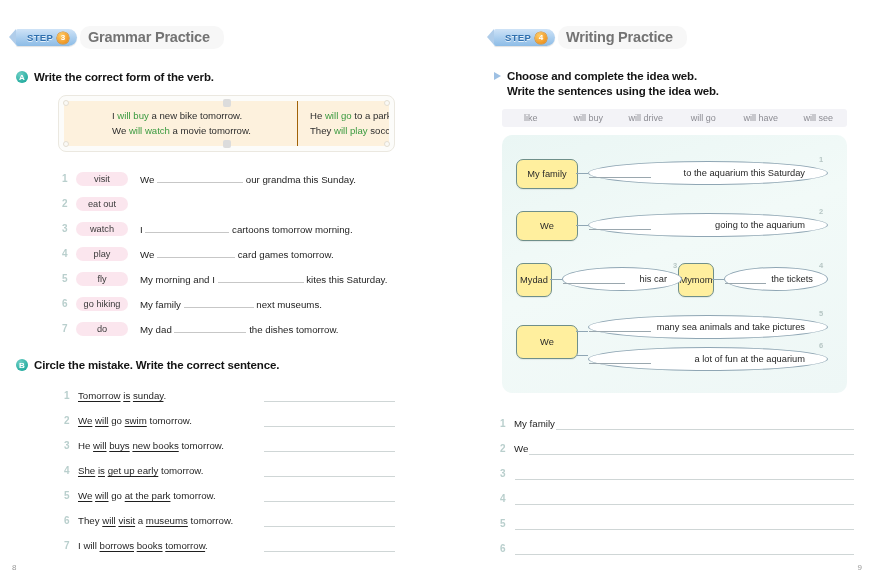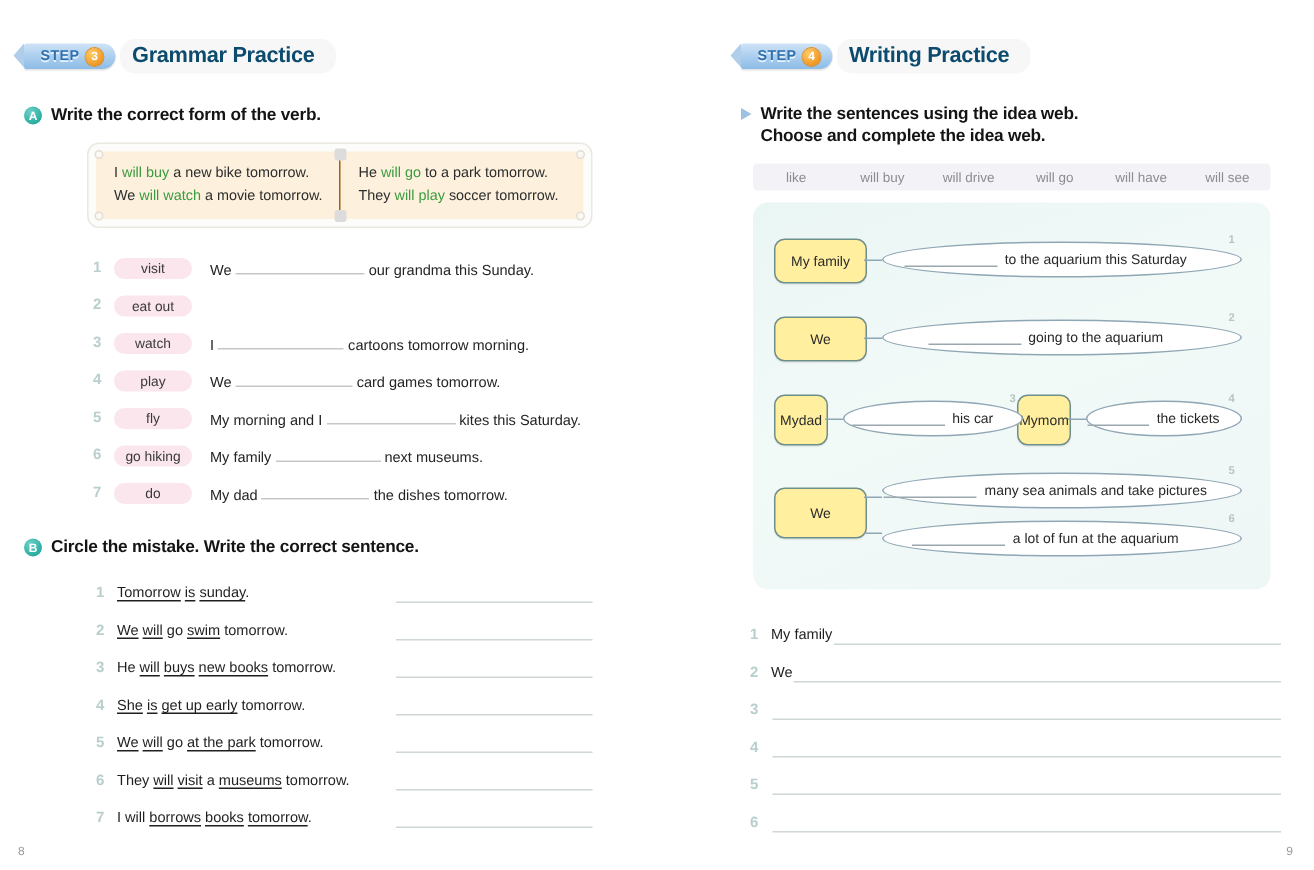--- a/index.html
+++ b/index.html
@@ -38,21 +38,21 @@
     width:12px;height:12px;border-radius:50%;
     background:radial-gradient(circle at 35% 30%,#ffcc66,#f0941f 75%);
     color:#fff;font-size:8px;font-weight:bold;
     display:flex;align-items:center;justify-content:center;
     box-shadow:0 0 0 .6px #e08a19;
   }
   .step-title-wrap{
     background:#f7f7f7;border-radius:10px;padding:2px 14px 3px 8px;
     margin-left:-4px;
   }
-  .step-title{font-size:14.5px;font-weight:bold;color:#0c4a6e;letter-spacing:-.2px;}
+  .step-title{font-size:14.5px;font-weight:bold;color:#737373;letter-spacing:-.2px;}
 
   
   .sec-head{display:flex;align-items:center;gap:6px;margin-top:22px;}
   .sec-letter{
     width:12px;height:12px;border-radius:50%;
     background:radial-gradient(circle at 35% 30%,#6fd0c6,#1fa99c 80%);
     color:#fff;font-size:8px;font-weight:bold;
     display:flex;align-items:center;justify-content:center;
   }
   .sec-text{font-size:11.5px;font-weight:bold;color:#141414;letter-spacing:-.15px;}
@@ -61,21 +61,21 @@
   .ex-outer{
     margin:12px 0 0 42px;width:337px;box-sizing:border-box;
     background:#fcfcfa;border:1px solid #ebe8e0;border-radius:8px;
     padding:5px;position:relative;
   }
   .ex-outer .screw{position:absolute;width:4px;height:4px;border-radius:50%;
     border:1px solid #e3ded2;background:#faf9f5;}
   .sc-tl{left:4px;top:4px;} .sc-tr{right:4px;top:4px;}
   .sc-bl{left:4px;bottom:4px;} .sc-br{right:4px;bottom:4px;}
   .ex-inner{display:flex;background:#fdf1dd;border-radius:5px;overflow:hidden;}
-  .ex-col{flex:1;padding:7px 10px 8px 12px;}
+  .ex-col{flex:1;padding:7px 10px 8px 12px;margin-left:36px;}
   .ex-col.right{border-left:1px solid #a16207;}
   .ex-line{font-size:9.6px;line-height:15px;color:#2d2d2d;white-space:nowrap;}
   .vb{color:#3a9a3f;font-weight:normal;}
   .clamp{position:absolute;left:50%;transform:translateX(-50%);
     width:8px;height:8px;background:#dcdcdc;border-radius:2px;}
   .clamp.top{top:3px;} .clamp.bot{bottom:3px;}
 
   
   .a-list{margin:14px 0 0 46px;}
   .a-row{display:flex;align-items:center;height:25px;font-size:9.7px;}
@@ -117,21 +117,21 @@
   }
   .ybox{
     position:absolute;background:#ffef9e;border:1.2px solid #6f8f8a;
     border-radius:7px;color:#2a2a2a;font-size:9.3px;
     display:flex;align-items:center;justify-content:center;
     text-align:center;line-height:11px;box-shadow:0 1px 1px rgba(0,0,0,.07);
   }
   .oval{
     position:absolute;background:#ffffff;border:1px solid #8fa6b4;
     border-radius:50%/50%;display:flex;align-items:center;
-    justify-content:center;box-sizing:border-box;
+    justify-content:space-between;box-sizing:border-box;
   }
   .oval-txt{font-size:9.3px;color:#262626;white-space:nowrap;}
   .oval-blank{display:inline-block;border-bottom:1px solid #9aa7ae;
     width:62px;height:9px;margin-right:5px;vertical-align:middle;}
   .oval-num{position:absolute;font-size:7.5px;color:#b6c6c4;font-weight:bold;}
   .conn{position:absolute;background:#8fa6b4;height:1px;}
 
   .wlines{margin:12px 0 0 6px;}
   .wl-row{display:flex;align-items:flex-end;height:25px;}
   .wl-num{width:14px;color:#b9cfcd;font-weight:bold;font-size:10px;
@@ -274,22 +274,22 @@
         <span class="step-num">4</span>
       </span>
       <span class="step-title-wrap">
         <span class="step-title">Writing Practice</span>
       </span>
     </div>
 
     <div class="instr">
       <span class="tri"></span>
       <div class="instr-lines">
+        <div>Choose and complete the idea web.</div>
         <div>Write the sentences using the idea web.</div>
-        <div>Choose and complete the idea web.</div>
       </div>
     </div>
 
     <div class="wordbank" id="wordbank">
         <div class="wb-item">like</div>
         <div class="wb-item">will buy</div>
         <div class="wb-item">will drive</div>
         <div class="wb-item">will go</div>
         <div class="wb-item">will have</div>
         <div class="wb-item">will see</div>

